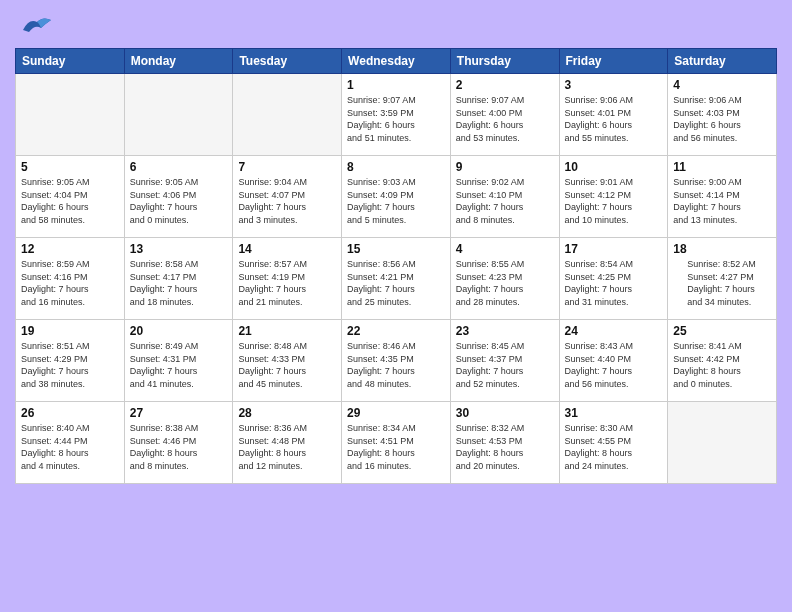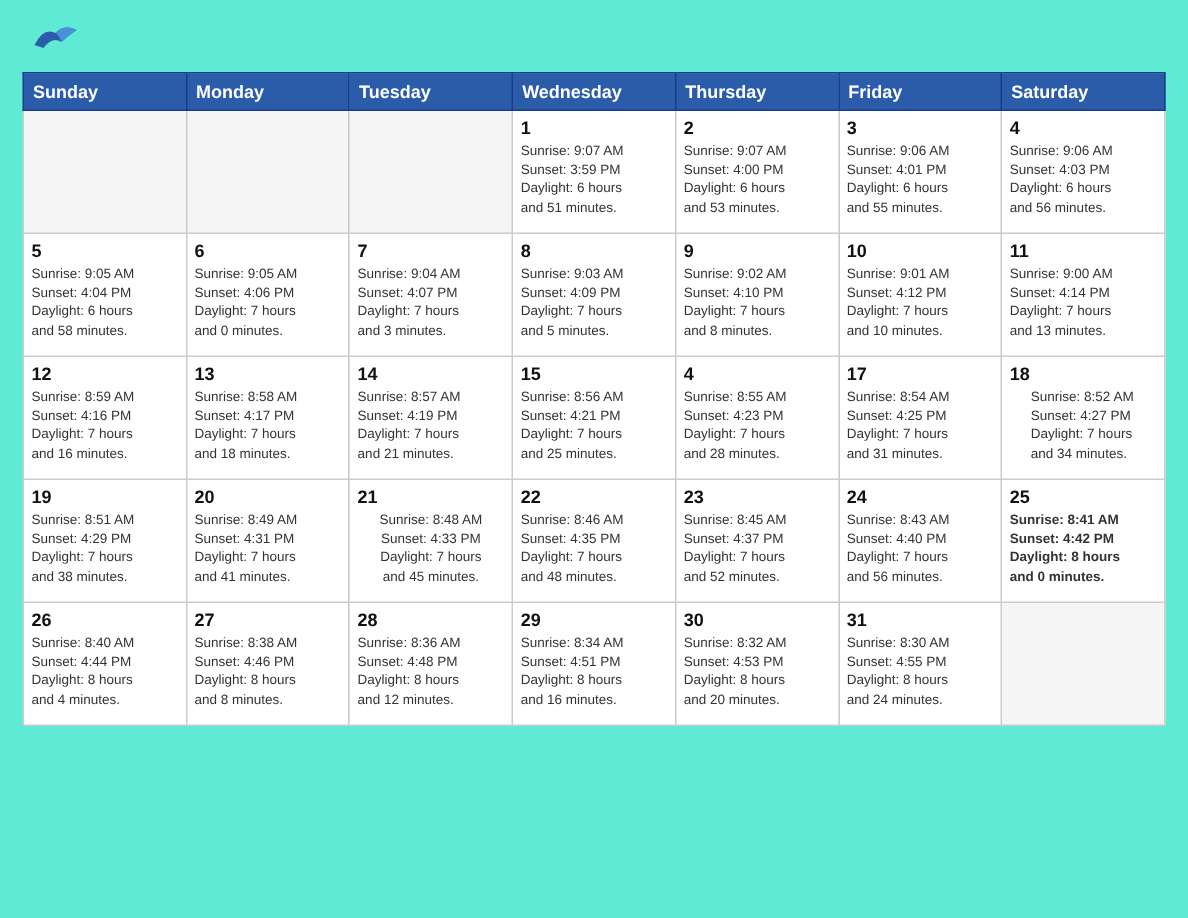--- a/index.html
+++ b/index.html
@@ -6,21 +6,21 @@
     body {
       font-family: Arial, sans-serif;
       background: #fff;
       width: 792px;
       height: 612px;
       overflow: hidden;
     }
     .page {
       width: 792px;
       height: 612px;
-      background: #5eead4;
+      background: #c4b5fd;
       padding: 10px 15px;
     }
     .header {
       display: flex;
       justify-content: space-between;
       align-items: flex-start;
       margin-bottom: 8px;
     }
     .title-block {
       text-align: right;
@@ -263,21 +263,21 @@
           </td>
           <td>
             <div class="day-num">20</div>
             <div class="day-info" style="white-space: pre-line;">Sunrise: 8:49 AM
 Sunset: 4:31 PM
 Daylight: 7 hours
 and 41 minutes.</div>
           </td>
           <td>
             <div class="day-num">21</div>
-            <div class="day-info" style="white-space: pre-line; text-align: center;">Sunrise: 8:48 AM
+            <div class="day-info" style="white-space: pre-line;">Sunrise: 8:48 AM
 Sunset: 4:33 PM
 Daylight: 7 hours
 and 45 minutes.</div>
           </td>
           <td>
             <div class="day-num">22</div>
             <div class="day-info" style="white-space: pre-line;">Sunrise: 8:46 AM
 Sunset: 4:35 PM
 Daylight: 7 hours
 and 48 minutes.</div>
@@ -291,21 +291,21 @@
           </td>
           <td>
             <div class="day-num">24</div>
             <div class="day-info" style="white-space: pre-line;">Sunrise: 8:43 AM
 Sunset: 4:40 PM
 Daylight: 7 hours
 and 56 minutes.</div>
           </td>
           <td>
             <div class="day-num">25</div>
-            <div class="day-info" style="white-space: pre-line; font-weight: bold;">Sunrise: 8:41 AM
+            <div class="day-info" style="white-space: pre-line;">Sunrise: 8:41 AM
 Sunset: 4:42 PM
 Daylight: 8 hours
 and 0 minutes.</div>
           </td>
         </tr>
         <tr>
           <td>
             <div class="day-num">26</div>
             <div class="day-info" style="white-space: pre-line;">Sunrise: 8:40 AM
 Sunset: 4:44 PM

